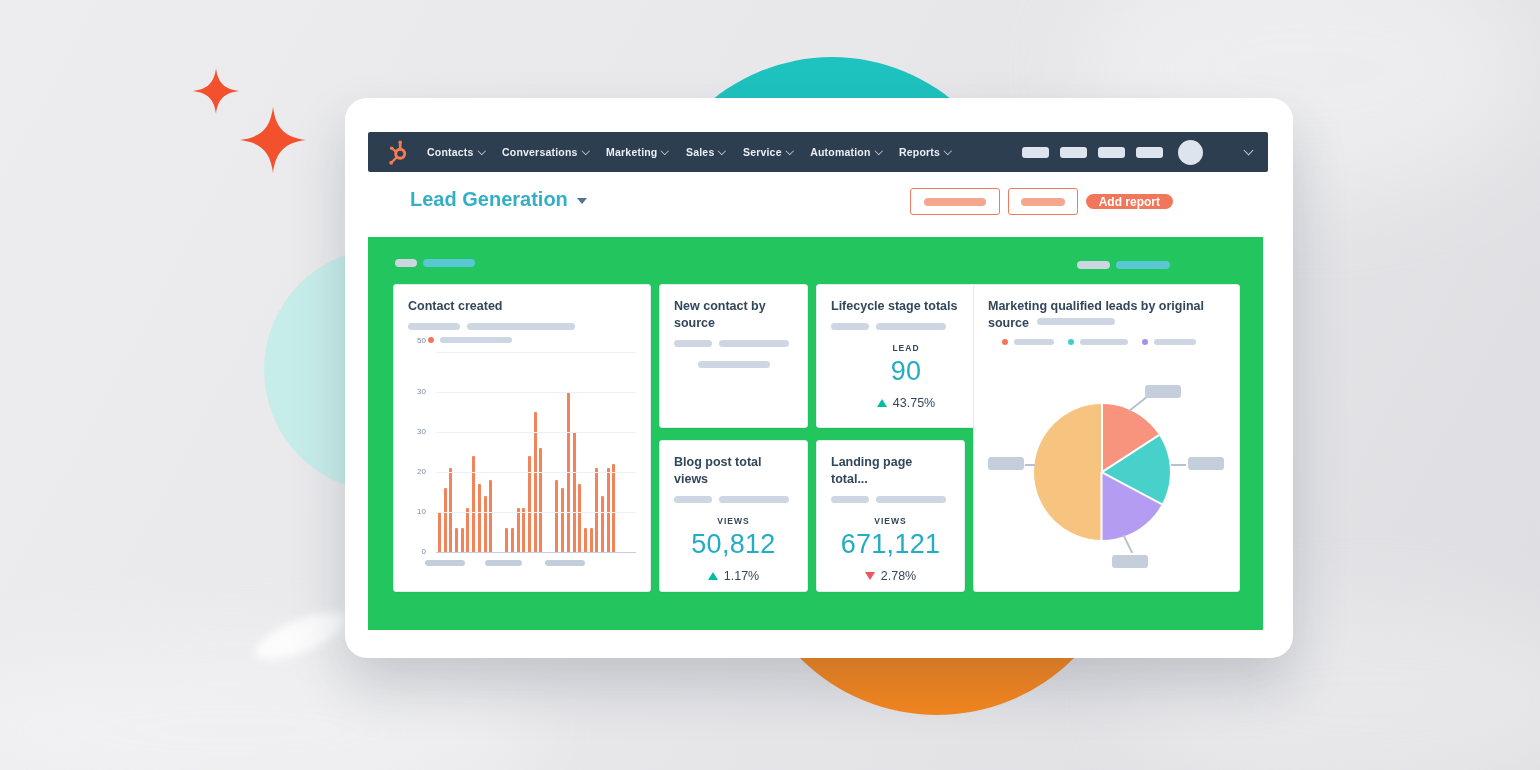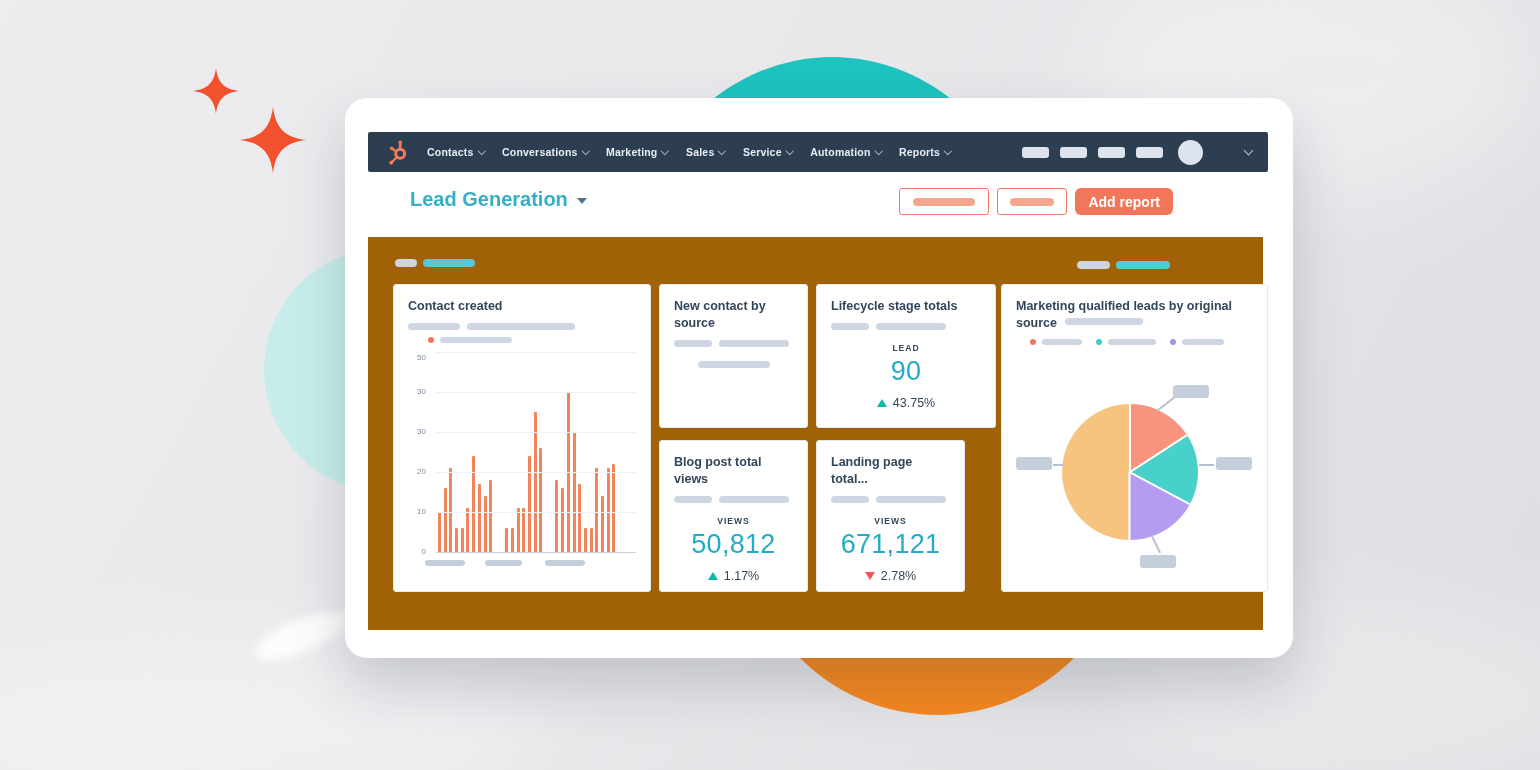--- a/index.html
+++ b/index.html
@@ -47,25 +47,25 @@
   .dash-title{position:absolute;left:65px;top:90px;display:flex;align-items:center;gap:9px;
     color:#33afc8;font-size:20px;font-weight:600;cursor:pointer;}
   .title-caret{width:0;height:0;border-left:5.5px solid transparent;border-right:5.5px solid transparent;
     border-top:6.5px solid #54708e;margin-top:3px;}
   .header-actions{position:absolute;top:90px;right:120px;display:flex;align-items:center;gap:8px;}
   .btn-outline{height:27px;border:1.5px solid #f2795c;border-radius:3px;background:#fff;
     display:flex;align-items:center;justify-content:center;box-sizing:border-box;cursor:pointer;}
   .btn-o1{width:90px;} .btn-o2{width:70px;}
   .btn-pill{height:8px;border-radius:4px;background:#f5a78e;}
   .btn-o1 .btn-pill{width:62px;} .btn-o2 .btn-pill{width:44px;}
-  .btn-add{height:27px;padding:0 13px;background:#f2765a;border-radius:6px;color:#fff;
-    font-size:14px;font-weight:700;display:flex;align-items:center;cursor:pointer;}
-
-  
-  .dashboard{position:absolute;left:23px;top:139px;width:895px;height:393px;background:#a16207;}
+  .btn-add{height:15px;padding:0 13px;background:#f2765a;border-radius:11px;color:#fff;
+    font-size:12px;font-weight:700;display:flex;align-items:center;cursor:pointer;}
+
+  
+  .dashboard{position:absolute;left:23px;top:139px;width:895px;height:393px;background:#22c55e;}
   .pill{display:inline-block;height:7px;border-radius:3.5px;background:#cdd6e2;}
   .tab-pill{position:absolute;height:8px;border-radius:4px;cursor:pointer;}
   .tp-gray{background:#ccd5e0;} .tp-teal{background:#5ac8d2;}
 
   .card{position:absolute;background:#fff;border:1px solid #e3eaf0;border-radius:3px;
     padding:13px 14px;box-sizing:border-box;box-shadow:0 1px 2px rgba(45,62,80,.04);}
   .card-title{font-size:12.5px;font-weight:700;color:#33475b;line-height:1.35;}
   .pill-row{margin-top:8px;display:flex;gap:7px;align-items:center;}
   .legend-row{margin-top:7px;display:flex;gap:14px;align-items:center;}
   .legend-item{display:flex;align-items:center;gap:6px;}
@@ -208,21 +208,21 @@
           <span class="pill legend-pill" style="width:72px;"></span>
         </span>
       </div>
       <div class="chart">
         <div class="ylabels" id="bar-ylabels">
             <span class="ylabel" style="bottom: -3.5px;">0</span>
             <span class="ylabel" style="bottom: 36.5px;">10</span>
             <span class="ylabel" style="bottom: 76.5px;">20</span>
             <span class="ylabel" style="bottom: 116.5px;">30</span>
             <span class="ylabel" style="bottom: 156.5px;">30</span>
-            <span class="ylabel" style="bottom: 191px;">50</span>
+            <span class="ylabel" style="bottom: 208px;">50</span>
           </div>
         <div class="plot" id="bar-plot">
           <div class="bargroups" id="bar-groups">
               <div class="bargroup" style="width: 54.3px;">
                 <div class="bar" style="height: 20%;"></div>
                 <div class="bar" style="height: 32%;"></div>
                 <div class="bar" style="height: 42%;"></div>
                 <div class="bar" style="height: 12%;"></div>
                 <div class="bar" style="height: 12%;"></div>
                 <div class="bar" style="height: 22%;"></div>
@@ -325,21 +325,21 @@
       <div class="metric">
         <div class="metric-label">VIEWS</div>
         <div class="metric-value">671,121</div>
       </div>
       <div class="delta">
         <span class="tri down"></span>
         <span>2.78%</span>
       </div>
     </div>
 
-    <div class="card" style="left:605px;top:47px;width:267px;height:308px;margin-left:28px;">
+    <div class="card" style="left:605px;top:47px;width:267px;height:308px;">
       <div class="card-title">
         <span>Marketing qualified leads by original source</span><span class="pill mql-pill"></span>
       </div>
       <div class="legend-row" style="padding-left:14px;">
         <span class="legend-item">
           <span class="dot" style="background:#f2765a;"></span>
           <span class="pill legend-pill" style="width:40px;"></span>
         </span>
         <span class="legend-item">
           <span class="dot" style="background:#3ecfca;"></span>

